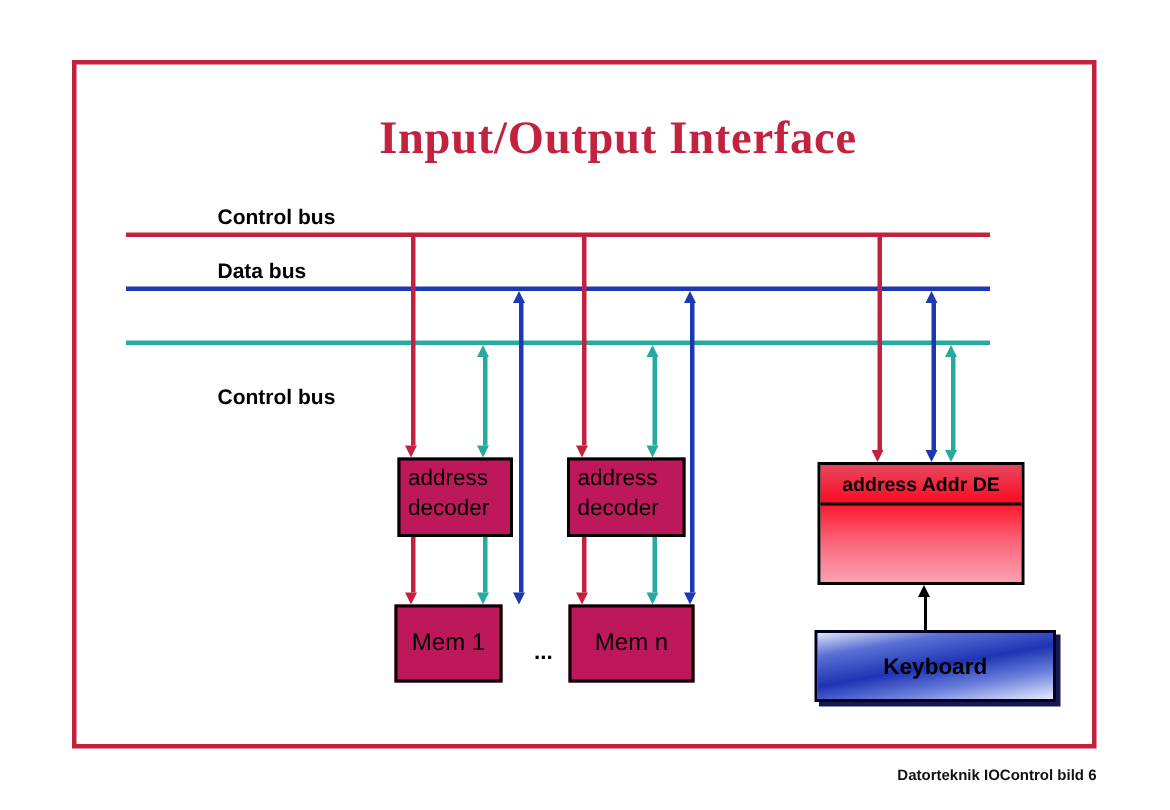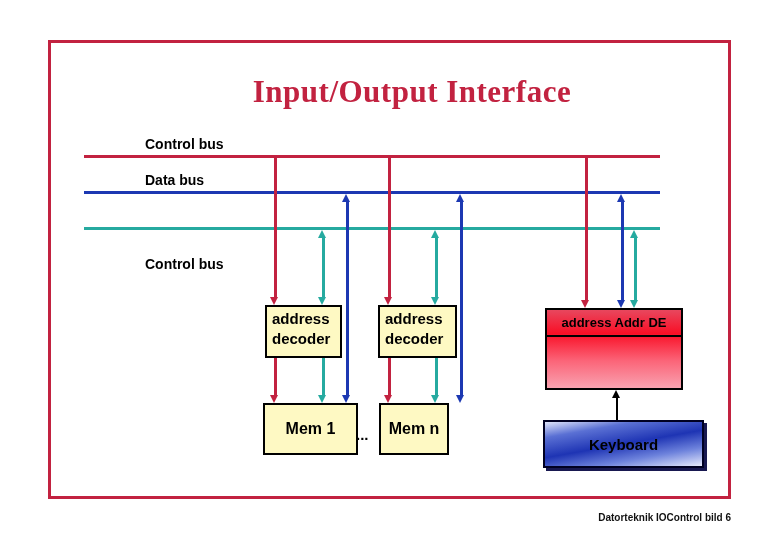--- a/index.html
+++ b/index.html
@@ -11,24 +11,24 @@
          font-family:"Liberation Serif",serif;font-weight:bold;font-size:31px;
          color:#c22240;letter-spacing:0.5px;}
   .bus-label{position:absolute;left:145px;font-weight:bold;font-size:14px;color:#000;}
   .bus-line{position:absolute;left:84px;width:576px;height:3px;}
   .vline{position:absolute;width:3px;}
   .vline2{position:absolute;width:2px;background:#000;}
   .arr{position:absolute;width:0;height:0;border-left:4px solid transparent;
        border-right:4px solid transparent;}
   .arr.down{border-top:8px solid currentColor;}
   .arr.up{border-bottom:8px solid currentColor;}
-  .dbox{position:absolute;background:#fef9c3;border:2px solid #000;box-sizing:border-box;
-        font-weight:bold;color:#000;}
+  .dbox{position:absolute;background:#be185d;border:2px solid #000;box-sizing:border-box;
+        font-weight:normal;color:#000;}
   .decoder{width:77px;height:53px;font-size:15px;line-height:1.35;padding:2px 0 0 5px;}
-  .mem{width:95px;height:52px;font-size:16px;display:flex;align-items:center;justify-content:center;}
+  .mem{width:72px;height:52px;font-size:16px;display:flex;align-items:center;justify-content:center;}
   .dots{position:absolute;font-weight:bold;font-size:15px;color:#000;}
   .iobox{position:absolute;left:545px;top:308px;width:138px;height:82px;
          border:2px solid #000;box-sizing:border-box;
          background:linear-gradient(180deg,#e8475e 0%,#f90f26 30%,#fb6478 65%,#f9a2b0 100%);}
   .iohead{height:25px;border-bottom:2px solid #000;display:flex;align-items:center;
           justify-content:center;font-weight:bold;font-size:13px;color:#000;}
   .iobody{height:51px;display:flex;align-items:center;justify-content:center;
           font-weight:bold;font-size:15px;color:#000;}
   .keyboard{position:absolute;left:543px;top:420px;width:161px;height:48px;
          border:2px solid #000022;box-sizing:border-box;box-shadow:3px 3px 0 #181850;
@@ -92,21 +92,21 @@
   <div class="arr down c-teal" style="left:630px;top:300px;"></div>
 
   <div class="vline2" style="left:616px;top:398px;height:22px;"></div>
   <div class="arr up" style="left:612px;top:390px;color:#000;"></div>
 
   <div class="dbox decoder" style="left:265px;top:305px;">address decoder</div>
   <div class="dbox decoder" style="left:378px;top:305px;width:79px;">address decoder</div>
 
   <div class="dbox mem" style="left:263px;top:403px;">Mem 1</div>
   <div class="dots" style="left:356px;top:426px;">...</div>
-  <div class="dbox mem" style="left:379px;top:403px;width:70px;">Mem n</div>
+  <div class="dbox mem" style="left:379px;top:403px;width:84px;">Mem n</div>
 
   <div class="iobox">
     <div class="iohead">address Addr DE</div>
   </div>
 
   <div class="keyboard">Keyboard</div>
 
   <div class="footer">Datorteknik IOControl bild 6</div>
 </div>
 

